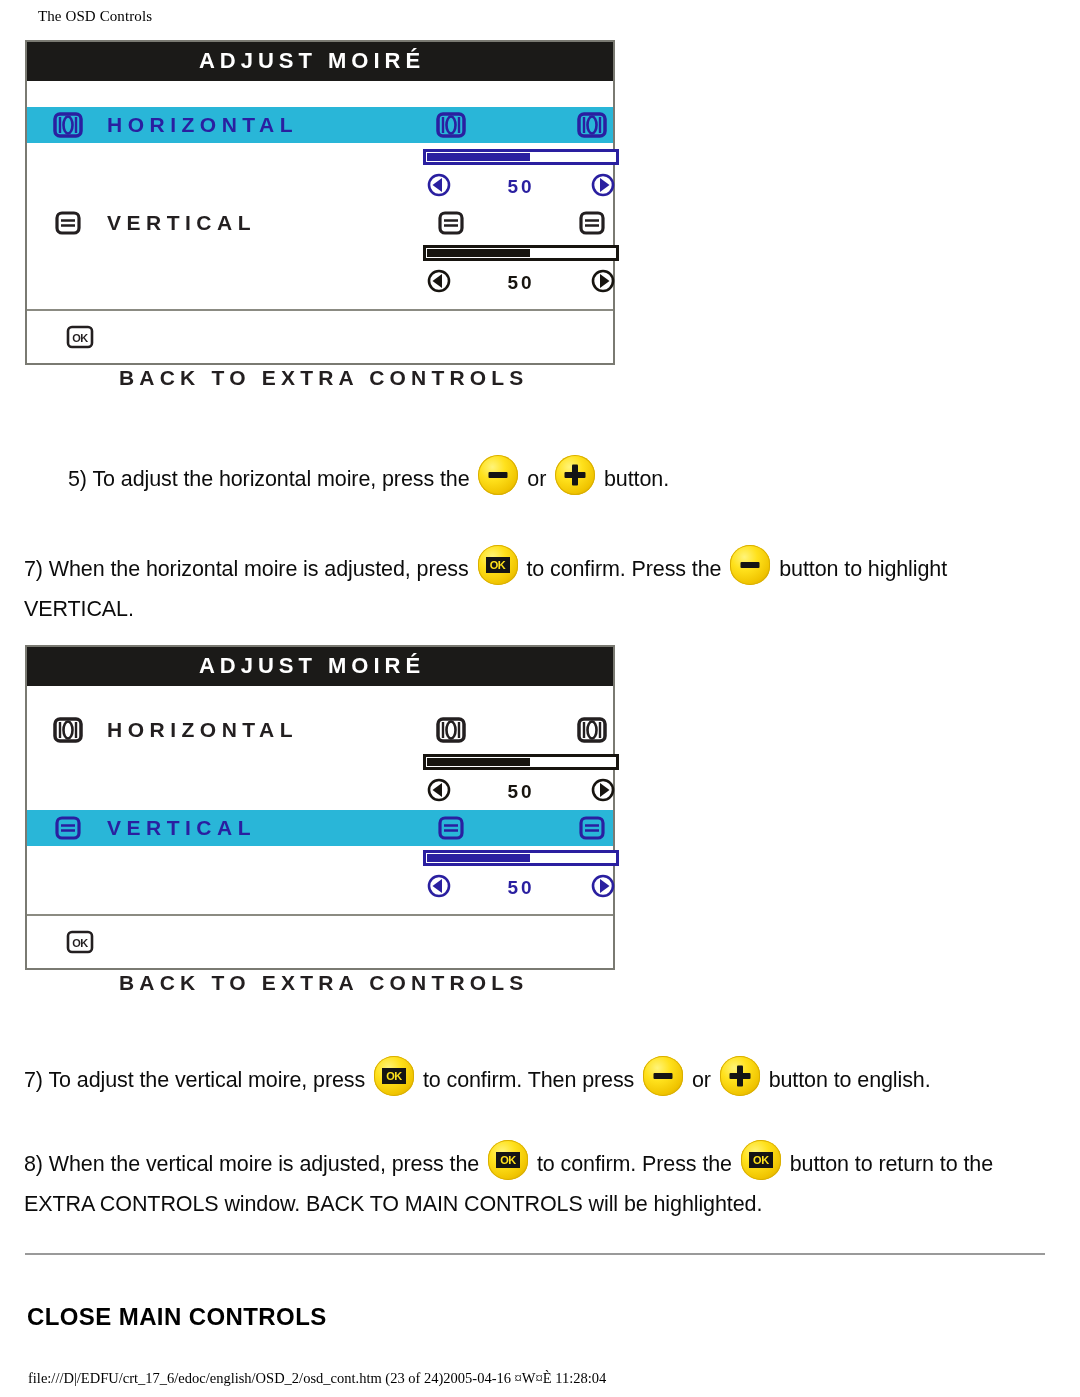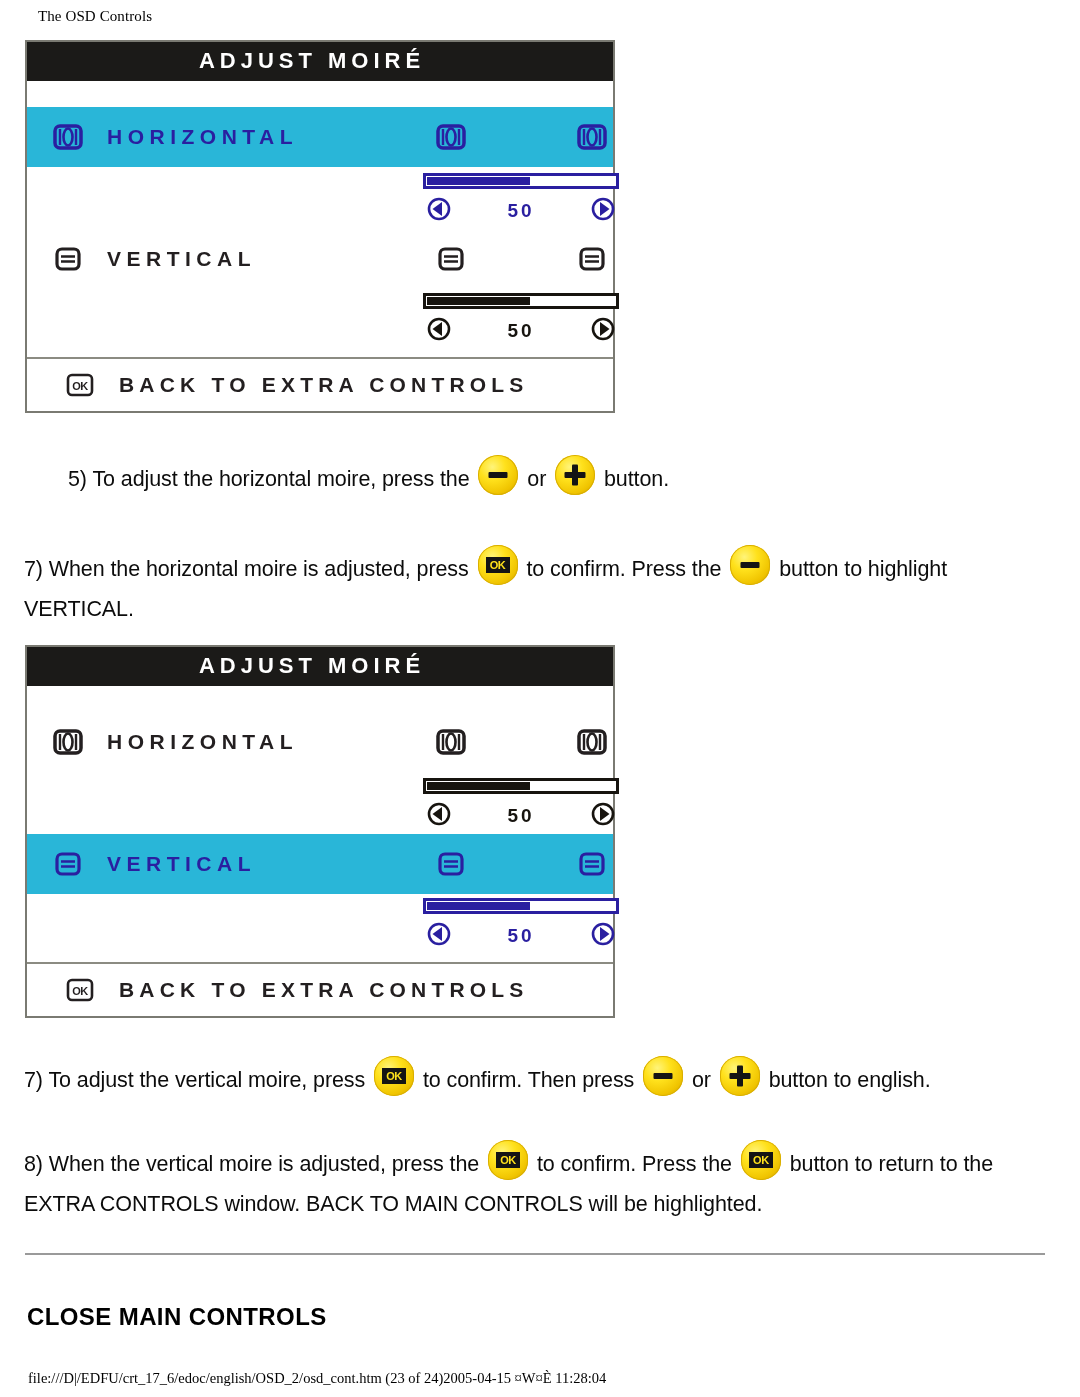--- a/index.html
+++ b/index.html
@@ -43,21 +43,21 @@
     font-weight: bold;
     letter-spacing: 5px;
     text-align: center;
     padding: 8px 16px 9px 0;
     line-height: 1;
   }
   .osd-body { position: relative; }
 
   .osd-row {
     position: relative;
-    height: 60px;
+    height: 36px;
     display: flex;
     align-items: center;
   }
   .osd-row.hl { background: #29b6d8; }
 
   .row-icon {
     position: absolute;
     left: 26px;
     top: 50%;
     transform: translateY(-50%);
@@ -132,20 +132,21 @@
   .osd-footer {
     border-top: 2px solid #8b8b82;
     height: 52px;
     position: relative;
   }
   .osd-footer .row-icon { left: 38px; }
   .osd-footer .row-label {
     left: 92px;
     font-size: 21px;
     letter-spacing: 5.2px;
+    margin-top: 41px;
   }
 
   
   .para {
     position: absolute;
     left: 24px;
     right: 30px;
     font-size: 21.5px;
     line-height: 40px;
     color: #0c0c0c;
@@ -484,13 +485,13 @@
 <div class="para" style="top:1140px;">
   <span>8) When the vertical moire is adjusted, press the</span>
   <span class="ybtn tall inline-btn"><span class="sym sym-ok">OK</span></span>
   <span>to confirm. Press the</span>
   <span class="ybtn tall inline-btn"><span class="sym sym-ok">OK</span></span>
   <span>button to return to the EXTRA CONTROLS window. BACK TO MAIN CONTROLS will be highlighted.</span>
 </div>
 
 <div class="rule" style="top:1253px;"></div>
 <div class="section-heading" style="top:1303px;">CLOSE MAIN CONTROLS</div>
-<div class="page-footer" style="top:1370px;">file:///D|/EDFU/crt_17_6/edoc/english/OSD_2/osd_cont.htm (23 of 24)2005-04-15 ¤W¤È 11:28:04</div>
+<div class="page-footer" style="top:1370px;">file:///D|/EDFU/crt_17_6/edoc/english/OSD_2/osd_cont.htm (23 of 24)2005-04-16 ¤W¤È 11:28:04</div>
 
 </body></html>

